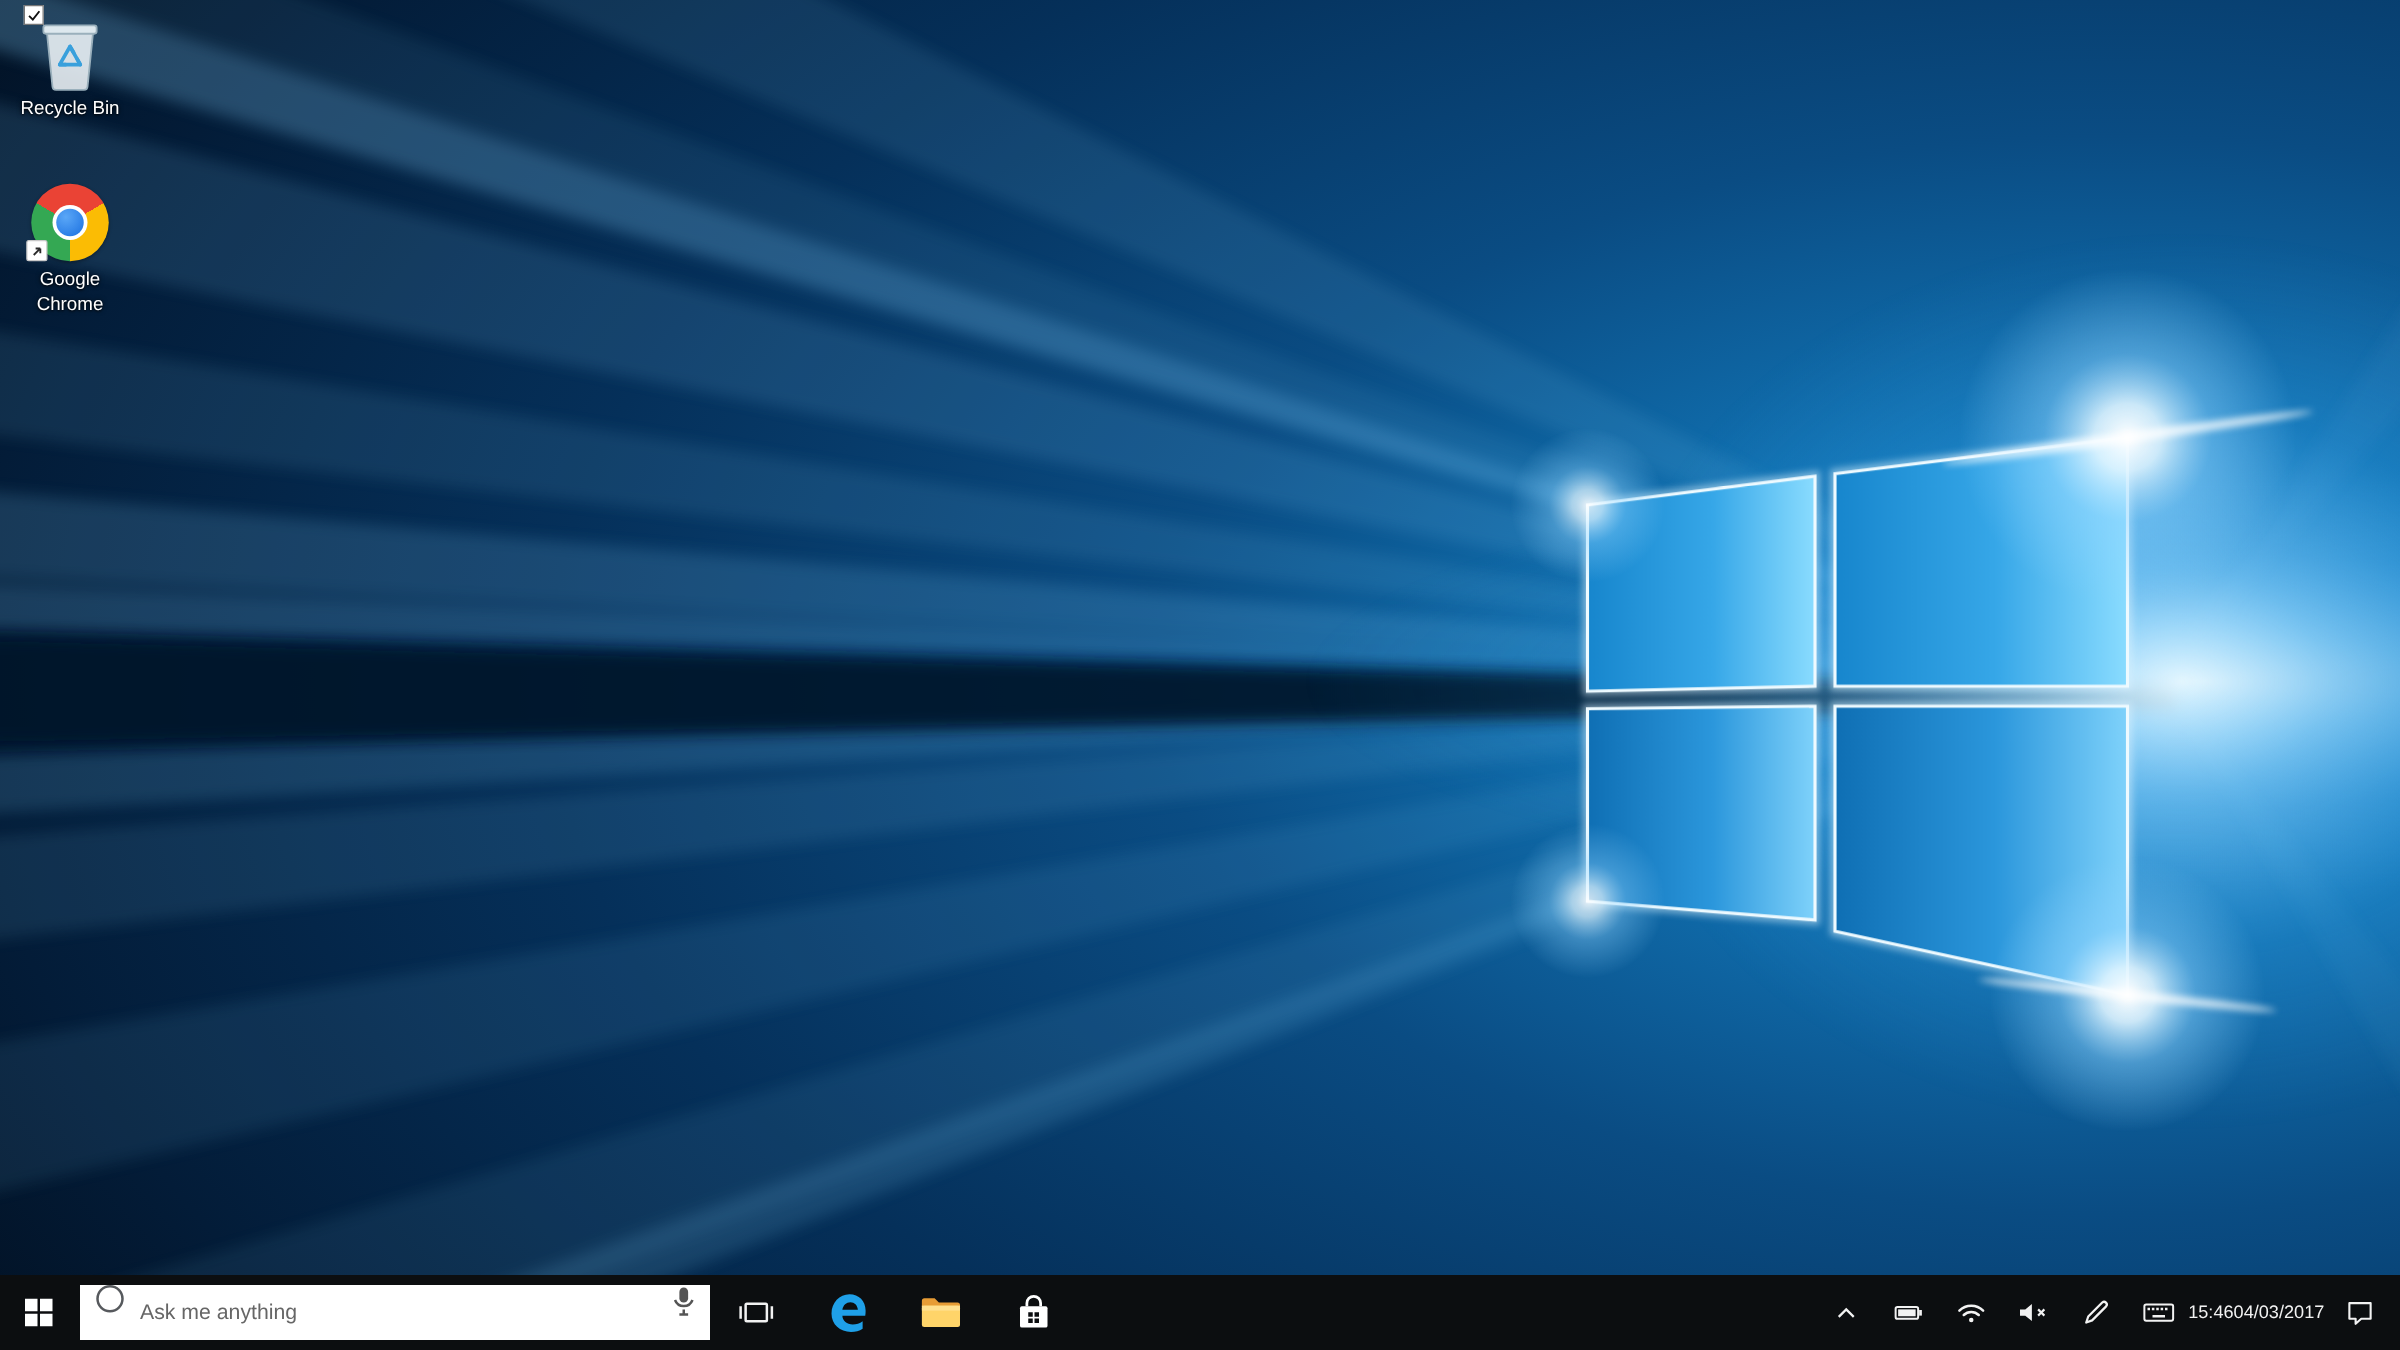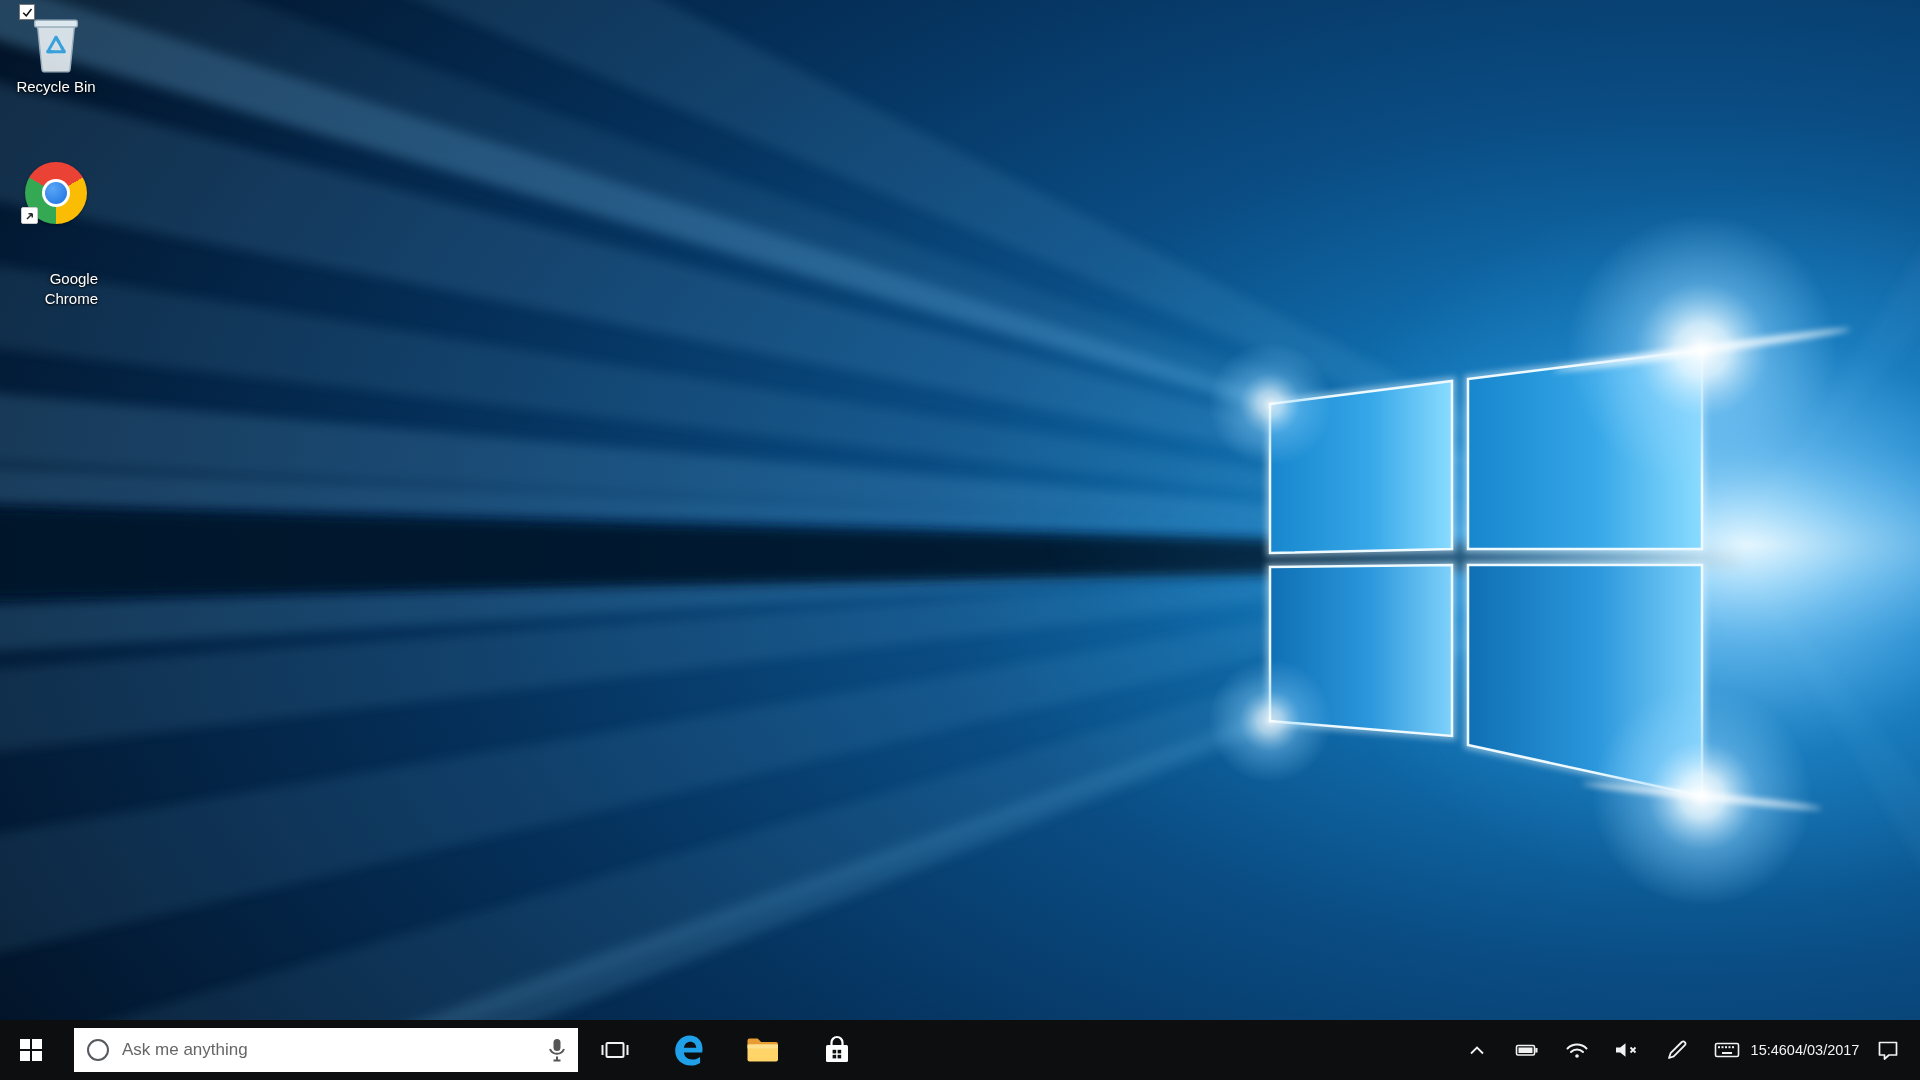--- a/index.html
+++ b/index.html
@@ -8,45 +8,45 @@
     font-family:"Liberation Sans","DejaVu Sans",sans-serif;
     background:#021023;
   }
   
   .wall{position:absolute;inset:0;z-index:0;}
   .wall svg{display:block;}
 
   
   .desk-icon{position:absolute;width:96px;display:flex;flex-direction:column;align-items:center;z-index:2;cursor:default;}
   .di-recycle{left:8px;top:6px;}
-  .di-chrome{left:8px;top:158px;gap:40px;}
+  .di-chrome{left:8px;top:143px;}
   .icon-wrap{position:relative;width:70px;height:68px;display:flex;align-items:flex-end;justify-content:center;}
-  .di-label{margin-top:3px;font-size:15px;color:#ffffff;text-align:right;line-height:1.3;max-width:84px;
+  .di-label{margin-top:3px;font-size:15px;color:#ffffff;text-align:center;line-height:1.3;max-width:84px;
     text-shadow:0 1px 2px rgba(0,0,0,.9),0 0 4px rgba(0,0,0,.65);}
   .check{position:absolute;left:-2px;top:-2px;width:16px;height:16px;background:#fff;border:1px solid #767676;
     box-sizing:border-box;display:flex;align-items:center;justify-content:center;}
   .chrome-ball{width:62px;height:62px;border-radius:50%;position:relative;margin-bottom:2px;
     background:conic-gradient(from -60deg,#ea4335 0 120deg,#fbbc04 0 240deg,#34a853 0 360deg);
     box-shadow:0 1px 3px rgba(0,0,0,.4);}
   .chrome-ball::before{content:"";position:absolute;inset:17px;background:#fff;border-radius:50%;}
   .chrome-ball::after{content:"";position:absolute;inset:20px;border-radius:50%;
     background:radial-gradient(circle at 35% 30%,#5aa7f7,#1a6fe0);}
   .shortcut-badge{position:absolute;left:0px;bottom:2px;width:17px;height:17px;background:#fff;border-radius:2px;
     border:1px solid #c9c9c9;box-sizing:border-box;display:flex;align-items:center;justify-content:center;}
 
   
   .taskbar{position:absolute;left:0;right:0;bottom:0;height:60px;background:#0c0e10;display:flex;
     align-items:center;z-index:10;}
   .tb-btn{height:60px;border:none;background:transparent;display:flex;align-items:center;justify-content:center;
     padding:0;cursor:pointer;}
   .start{width:62px;}
   .win-flag{display:grid;grid-template-columns:10px 10px;grid-template-rows:10px 10px;gap:2px;}
   .win-flag span{background:#fff;}
-  .searchbox{width:504px;height:44px;background:#fff;display:flex;align-items:center;
-    padding:0 10px;box-sizing:border-box;margin-left:12px;}
+  .searchbox{width:504px;height:44px;background:#fff;display:flex;
+    padding:0 10px;box-sizing:border-box;margin-left:2px;}
   .cortana{width:22px;height:22px;border:2.5px solid #56595d;border-radius:50%;box-sizing:border-box;
     flex:none;margin:0 11px 0 3px;}
   .search-input{flex:1;border:none;outline:none;font-size:17px;font-family:inherit;color:#222;background:transparent;}
   .search-input::placeholder{color:#666;}
   .mic{flex:none;margin-left:6px;}
   .app-btn{width:74px;}
   .tray{margin-left:auto;display:flex;align-items:center;height:100%;}
   .tray-btn{width:50px;}
   .clock{width:106px;height:60px;display:flex;align-items:center;justify-content:center;
     color:#f2f2f2;font-size:14.5px;line-height:18px;border:none;background:transparent;padding:0;cursor:pointer;}

